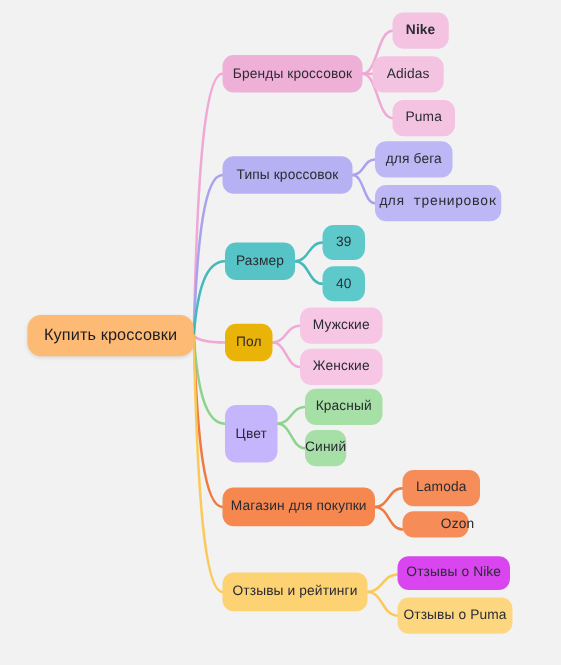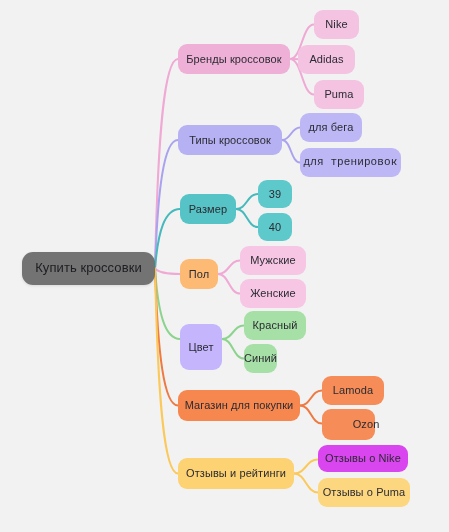--- a/index.html
+++ b/index.html
@@ -84,37 +84,37 @@
       <path d="M 222 339 C 233 339, 233 325.5, 244 325.5" stroke="#8cd48e" stroke-width="2" fill="none" stroke-linecap="round"></path>
       <path d="M 222 339 C 233 339, 233 358.5, 244 358.5" stroke="#8cd48e" stroke-width="2" fill="none" stroke-linecap="round"></path>
       <path d="M 155 268.5 C 157.76 353.44, 163.74 405.5, 178 405.5" stroke="#ee7a42" stroke-width="2" fill="none" stroke-linecap="round"></path>
       <path d="M 300 405.5 C 311 405.5, 311 390.5, 322 390.5" stroke="#ee7a42" stroke-width="2" fill="none" stroke-linecap="round"></path>
       <path d="M 300 405.5 C 311 405.5, 311 423.5, 322 423.5" stroke="#ee7a42" stroke-width="2" fill="none" stroke-linecap="round"></path>
       <path d="M 155 268.5 C 157.76 395.6, 163.74 473.5, 178 473.5" stroke="#fbc95a" stroke-width="2" fill="none" stroke-linecap="round"></path>
       <path d="M 294 473.5 C 306 473.5, 306 459.5, 318 459.5" stroke="#fbc95a" stroke-width="2" fill="none" stroke-linecap="round"></path>
       <path d="M 294 473.5 C 306 473.5, 306 492.5, 318 492.5" stroke="#fbc95a" stroke-width="2" fill="none" stroke-linecap="round"></path>
     </svg>
   <div id="nodes">
-      <div class="node root" style="left: 22px; top: 252px; width: 133px; height: 33px; background: #737373;">Купить кроссовки</div>
+      <div class="node root" style="left: 22px; top: 252px; width: 133px; height: 33px; background: #fdba74;">Купить кроссовки</div>
       <div class="node lvl1" style="left: 178px; top: 44px; width: 112px; height: 30px; background: rgb(239, 176, 216);">Бренды кроссовок</div>
-      <div class="node lvl2" style="left: 314px; top: 10px; width: 45px; height: 29px; background: rgb(244, 195, 226);">Nike</div>
+      <div class="node lvl2" style="left: 314px; top: 10px; width: 45px; height: 29px; background: rgb(244, 195, 226); font-weight: bold;">Nike</div>
       <div class="node lvl2" style="left: 298px; top: 45px; width: 57px; height: 29px; background: rgb(244, 195, 226);">Adidas</div>
       <div class="node lvl2" style="left: 314px; top: 80px; width: 50px; height: 29px; background: rgb(244, 195, 226);">Puma</div>
       <div class="node lvl1" style="left: 178px; top: 125px; width: 104px; height: 30px; background: rgb(182, 177, 242);">Типы кроссовок</div>
       <div class="node lvl2" style="left: 300px; top: 113px; width: 62px; height: 29px; background: rgb(189, 184, 245);">для бега</div>
       <div class="node lvl2" style="left: 300px; top: 148px; width: 101px; height: 29px; background: rgb(189, 184, 245); font-family: Liberation Mono, monospace;">для тренировок</div>
       <div class="node lvl1" style="left: 180px; top: 194px; width: 56px; height: 30px; background: rgb(86, 196, 198);">Размер</div>
       <div class="node lvl2" style="left: 258px; top: 180px; width: 34px; height: 28px; background: rgb(94, 201, 203);">39</div>
       <div class="node lvl2" style="left: 258px; top: 213px; width: 34px; height: 28px; background: rgb(94, 201, 203);">40</div>
-      <div class="node lvl1" style="left: 180px; top: 259px; width: 38px; height: 30px; background: #fdba74; text-align: center;">Пол</div>
+      <div class="node lvl1" style="left: 180px; top: 259px; width: 38px; height: 30px; background: #eab308; text-align: center;">Пол</div>
       <div class="node lvl2" style="left: 240px; top: 246px; width: 66px; height: 29px; background: rgb(246, 198, 228);">Мужские</div>
       <div class="node lvl2" style="left: 240px; top: 279px; width: 66px; height: 29px; background: rgb(246, 198, 228);">Женские</div>
       <div class="node lvl1" style="left: 180px; top: 324px; width: 42px; height: 46px; background: #c4b5fd;">Цвет</div>
       <div class="node lvl2" style="left: 244px; top: 311px; width: 62px; height: 29px; background: rgb(166, 224, 166);">Красный</div>
       <div class="node lvl2" style="left: 244px; top: 344px; width: 33px; height: 29px; background: rgb(166, 224, 166);">Синий</div>
       <div class="node lvl1" style="left: 178px; top: 390px; width: 122px; height: 31px; background: rgb(245, 135, 79);">Магазин для покупки</div>
       <div class="node lvl2" style="left: 322px; top: 376px; width: 62px; height: 29px; background: rgb(246, 140, 87);">Lamoda</div>
-      <div class="node lvl2" style="left: 322px; top: 409px; width: 48px; height: 31px; background: rgb(246, 140, 87); padding-left: 44px;">Ozon</div>
+      <div class="node lvl2" style="left: 322px; top: 409px; width: 48px; height: 21px; background: rgb(246, 140, 87); padding-left: 44px;">Ozon</div>
       <div class="node lvl1" style="left: 178px; top: 458px; width: 116px; height: 31px; background: rgb(252, 210, 114);">Отзывы и рейтинги</div>
       <div class="node lvl2" style="left: 318px; top: 445px; width: 90px; height: 27px; background: #d946ef;">Отзывы о Nike</div>
       <div class="node lvl2" style="left: 318px; top: 478px; width: 92px; height: 29px; background: rgb(253, 215, 127);">Отзывы о Puma</div>
     </div>
 </div>
 
 </body></html>

